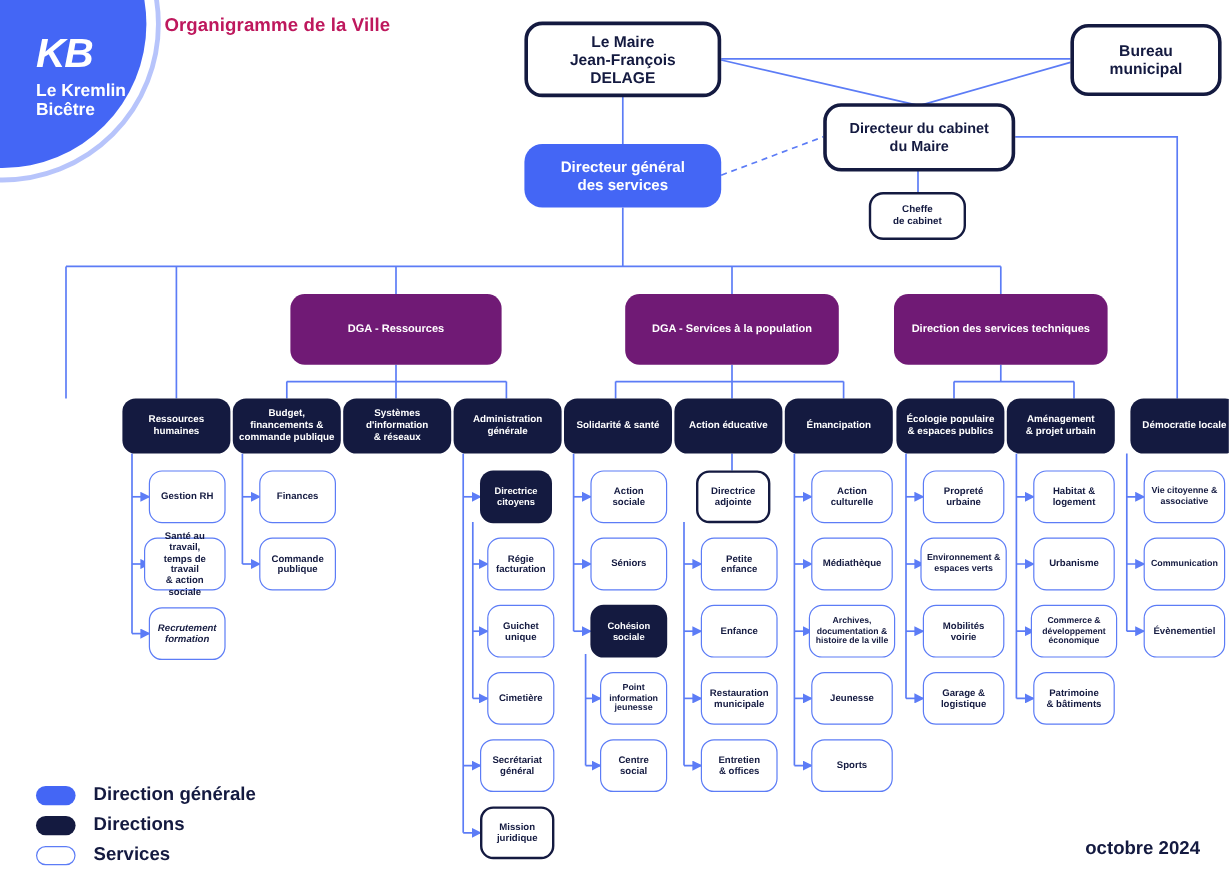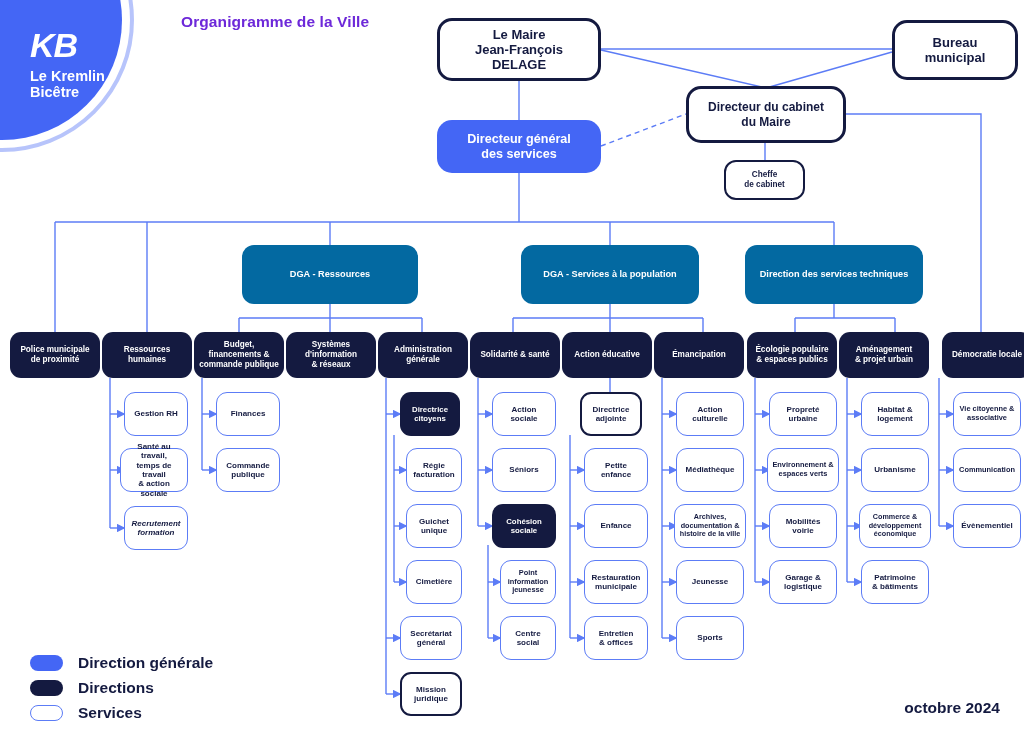--- a/index.html
+++ b/index.html
@@ -35,23 +35,22 @@
     line-height: 1; font-style: italic;
   }
   .brand-name {
     font-size: 14.5px; font-weight: 800; line-height: 1.12;
     margin-top: 6px; white-space: pre-line;
   }
 
   
   .page-title {
     position: absolute; left: 137px; top: 13px;
-    font-size: 15.5px; font-weight: 800; color: #6d28d9;
+    font-size: 15.5px; font-weight: 800; color: #be185d;
     letter-spacing: .1px;
-    margin-left: 44px;
   }
 
   
   svg.wires { position: absolute; left: 0; top: 0; width: 1024px; height: 733px; }
   .wire { stroke: #5C7CF6; stroke-width: 1.4; fill: none; }
   .wire-dash { stroke: #5C7CF6; stroke-width: 1.4; fill: none; stroke-dasharray: 5 4; }
   .arrowhead { fill: #5C7CF6; }
 
   
   .node {
@@ -80,21 +79,21 @@
     font-weight: 800; font-size: 8.2px;
     border-radius: 12px;
   }
   
   .n-blue {
     background: #4466F5; color: #ffffff;
     font-weight: 800; font-size: 12.6px;
     border-radius: 15px;
   }
   .n-blue-sm {
-    background: #0369a1; color: #ffffff;
+    background: #701a75; color: #ffffff;
     font-weight: 800; font-size: 9.2px;
     border-radius: 12px;
   }
   
   .n-navy {
     background: #141A40; color: #ffffff;
     font-weight: 800; font-size: 8.2px;
     border-radius: 11px;
   }
   
@@ -273,24 +272,20 @@
   <div class="node n-blue-sm" style="left:242px; top:245px; width:176px; height:59px;">
     <span>DGA - Ressources</span>
   </div>
   <div class="node n-blue-sm" style="left:521px; top:245px; width:178px; height:59px;">
     <span>DGA - Services à la population</span>
   </div>
   <div class="node n-blue-sm" style="left:745px; top:245px; width:178px; height:59px;">
     <span>Direction des services techniques</span>
   </div>
 
-  <div class="node n-navy" style="left:10px; top:332px; width:90px; height:46px;">
-    <span>Police municipale
-de proximité</span>
-  </div>
   <div class="node n-navy" style="left:102px; top:332px; width:90px; height:46px;">
     <span>Ressources
 humaines</span>
   </div>
   <div class="node n-navy" style="left:194px; top:332px; width:90px; height:46px;">
     <span>Budget,
 financements &amp;
 commande publique</span>
   </div>
   <div class="node n-navy" style="left:286px; top:332px; width:90px; height:46px;">

